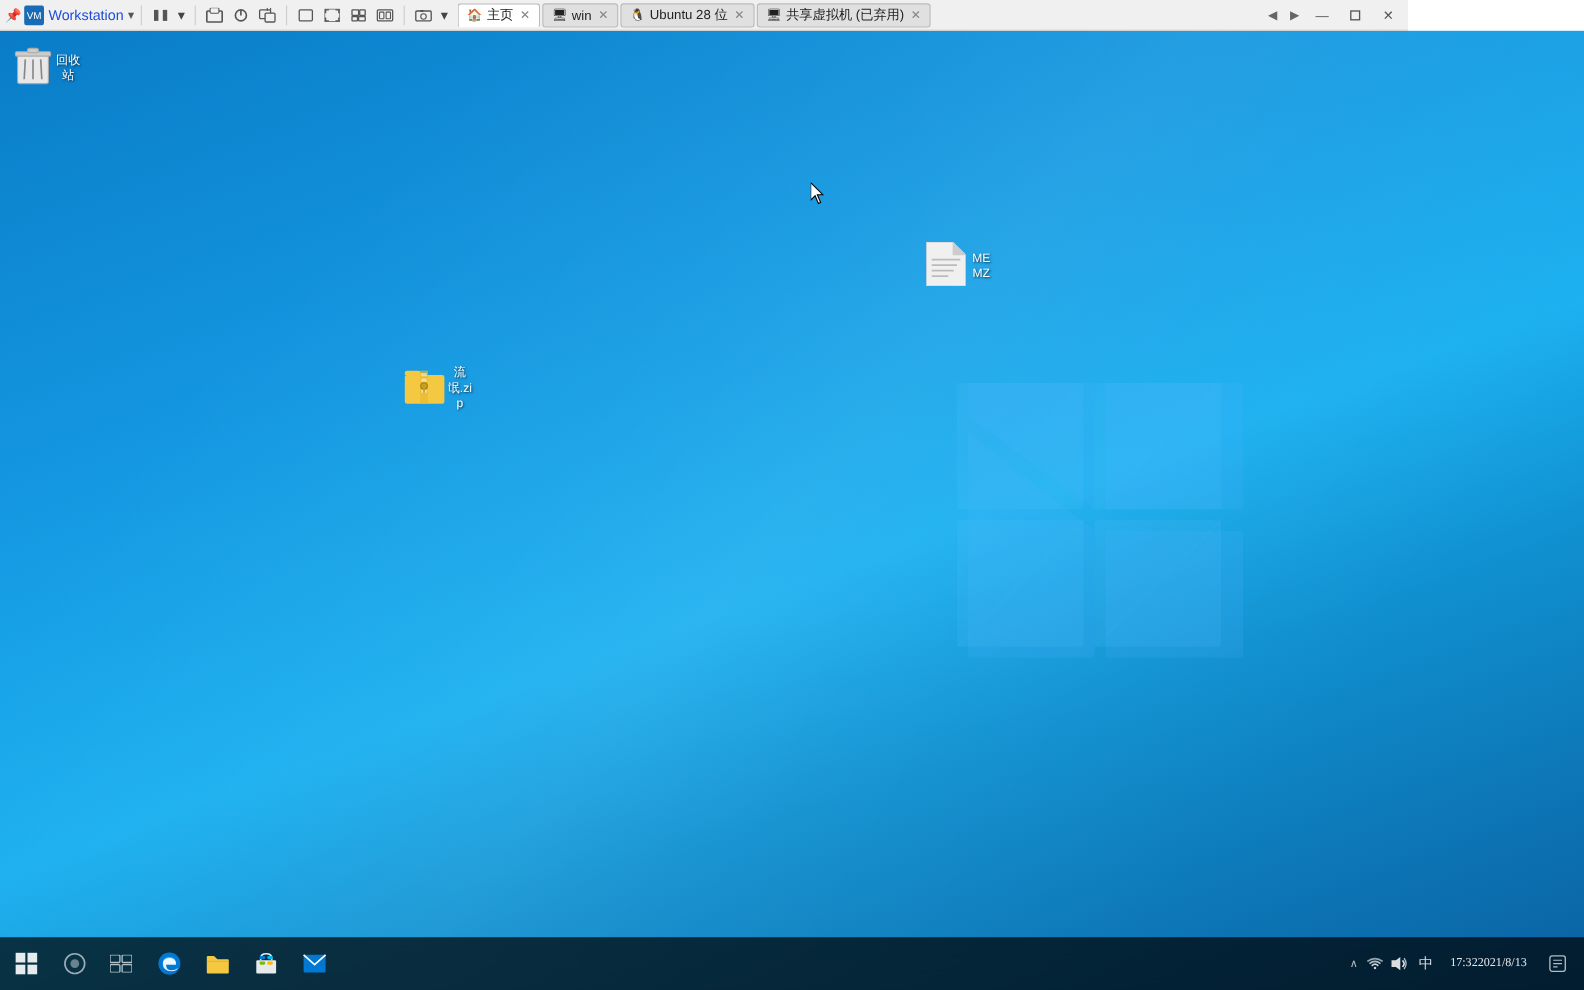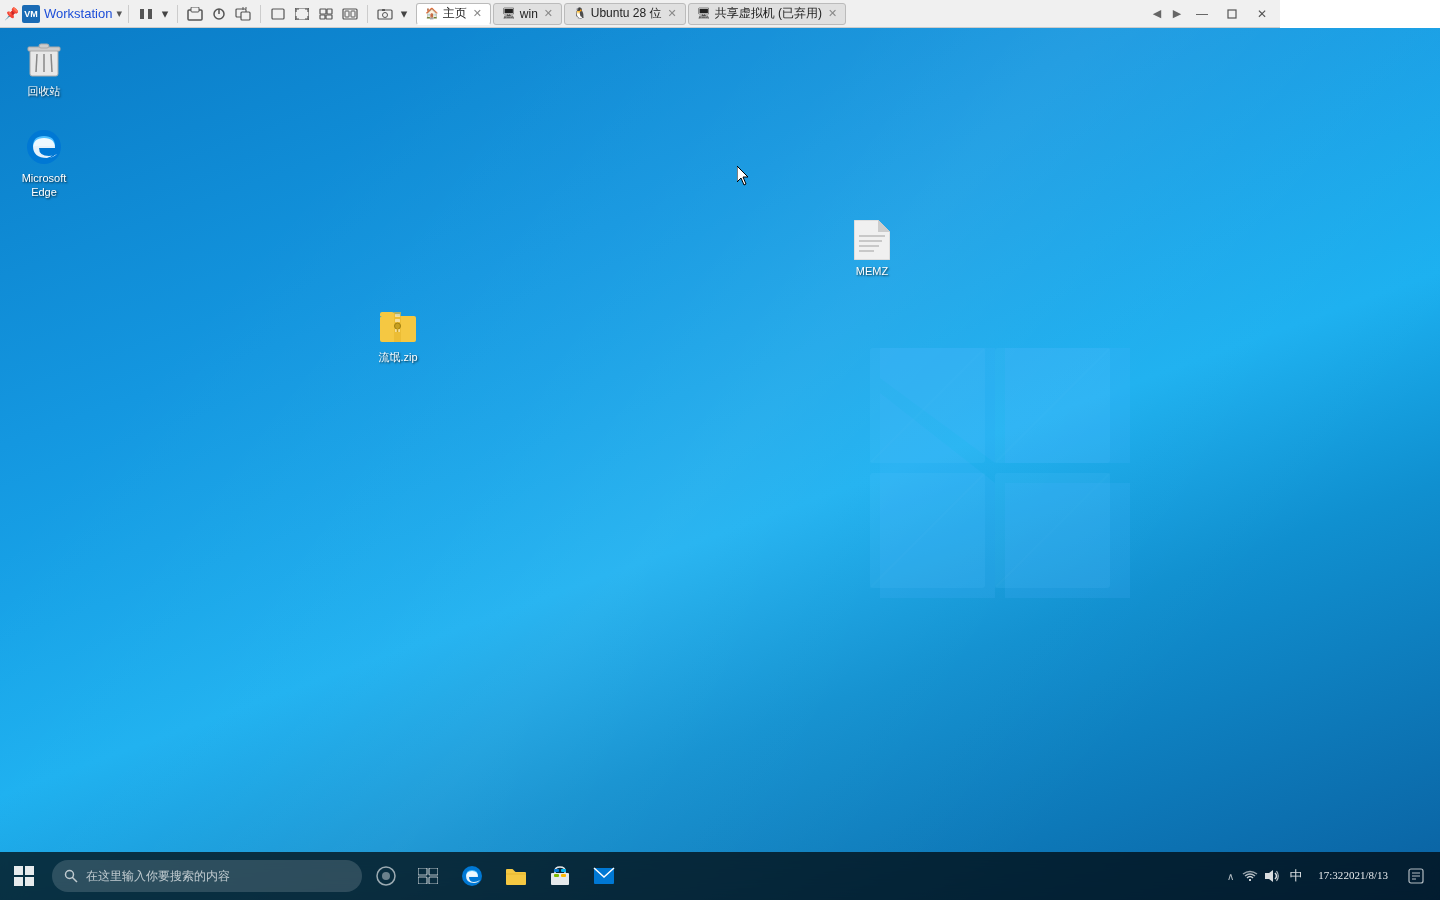--- a/index.html
+++ b/index.html
@@ -163,21 +163,21 @@
       top: 310px;
       width: 260px;
       height: 260px;
       opacity: 0.25;
     }
 
     
     .desktop-icon {
       position: absolute;
       display: flex;
-      flex-direction: column;
+      flex-direction: row;
       align-items: center;
       width: 72px;
       cursor: pointer;
       padding: 4px;
       border-radius: 4px;
       justify-content: space-between;
     }
 
     .desktop-icon .icon-img {
       width: 40px;
@@ -376,21 +376,21 @@
     }
   </style>
 </head>
 <body>
 
 <div id="vmware-toolbar">
 
   <span class="toolbar-pin-icon">📌</span>
 
   <div class="toolbar-app-icon">
-    <span style="font-size:9px;font-weight:bold;">VM</span>
+    <span style="font-size:9px;font-weight:normal;">VM</span>
   </div>
 
   <span class="toolbar-app-label">Workstation</span>
 
   <span class="toolbar-dropdown">▾</span>
 
   <div class="toolbar-separator"></div>
 
   <div class="toolbar-btn">
     <svg width="16" height="12" viewBox="0 0 16 12">
@@ -545,35 +545,22 @@
         <rect x="13" y="4" width="10" height="4" rx="2" fill="#ccc" stroke="#aaa" stroke-width="1"></rect>
 
         <line x1="11" y1="14" x2="10" y2="32" stroke="#888" stroke-width="1.5"></line>
         <line x1="18" y1="14" x2="18" y2="32" stroke="#888" stroke-width="1.5"></line>
         <line x1="25" y1="14" x2="26" y2="32" stroke="#888" stroke-width="1.5"></line>
       </svg>
     </div>
     <span class="icon-label">回收站</span>
   </div>
 
-  <div class="desktop-icon" style="left:8px; top:95px;">
-    <div class="icon-img">
-      <svg width="38" height="38" viewBox="0 0 38 38">
-        <circle cx="19" cy="19" r="17" fill="#0078d4"></circle>
-
-        <path d="M 8 18 Q 8 8 19 8 Q 30 8 30 18 L 8 18 Z" fill="#50c0ff"></path>
-        <path d="M 8 18 Q 8 30 22 30 Q 28 30 32 26 Q 28 28 24 28 Q 14 28 14 20 L 30 20 Q 30 10 19 10 Q 8 10 8 20" fill="white" opacity="0.9"></path>
-        <path d="M 25 30 Q 34 26 32 20 L 28 22 Q 30 28 22 30" fill="#0078d4"></path>
-      </svg>
-    </div>
-    <span class="icon-label" style="white-space:pre-line;">Microsoft
-Edge</span>
-  </div>
-
-  <div class="desktop-icon" style="left:362px; top:274px;">
+
+  <div class="desktop-icon" style="left:362px; top:299px;">
     <div class="icon-img">
       <div class="zip-icon-wrapper">
         <svg width="40" height="40" viewBox="0 0 40 40">
 
           <rect x="2" y="10" width="36" height="26" rx="2" fill="#f5c842"></rect>
 
           <path d="M 2 10 L 2 8 Q 2 6 4 6 L 14 6 Q 16 6 17 8 L 19 10 Z" fill="#f5c842"></path>
 
           <rect x="16" y="6" width="7" height="30" fill="#e8b830" opacity="0.7"></rect>
 
@@ -620,27 +607,20 @@
 
   <div class="taskbar-start">
     <svg width="20" height="20" viewBox="0 0 20 20">
       <rect x="0" y="0" width="9" height="9" fill="#fff" opacity="0.9"></rect>
       <rect x="11" y="0" width="9" height="9" fill="#fff" opacity="0.9"></rect>
       <rect x="0" y="11" width="9" height="9" fill="#fff" opacity="0.9"></rect>
       <rect x="11" y="11" width="9" height="9" fill="#fff" opacity="0.9"></rect>
     </svg>
   </div>
 
-  <div class="taskbar-search">
-    <svg width="14" height="14" viewBox="0 0 14 14">
-      <circle cx="5.5" cy="5.5" r="4" fill="none" stroke="rgba(255,255,255,0.7)" stroke-width="1.5"></circle>
-      <line x1="8.5" y1="8.5" x2="13" y2="13" stroke="rgba(255,255,255,0.7)" stroke-width="1.5"></line>
-    </svg>
-    <input type="text" readonly="" placeholder="在这里输入你要搜索的内容" style="">
-  </div>
 
   <div class="taskbar-cortana">
     <svg width="22" height="22" viewBox="0 0 22 22">
       <circle cx="11" cy="11" r="9" fill="none" stroke="rgba(255,255,255,0.6)" stroke-width="1.5"></circle>
       <circle cx="11" cy="11" r="4" fill="rgba(255,255,255,0.4)"></circle>
     </svg>
   </div>
 
   <div class="taskbar-btn">
     <svg width="20" height="16" viewBox="0 0 20 16">

